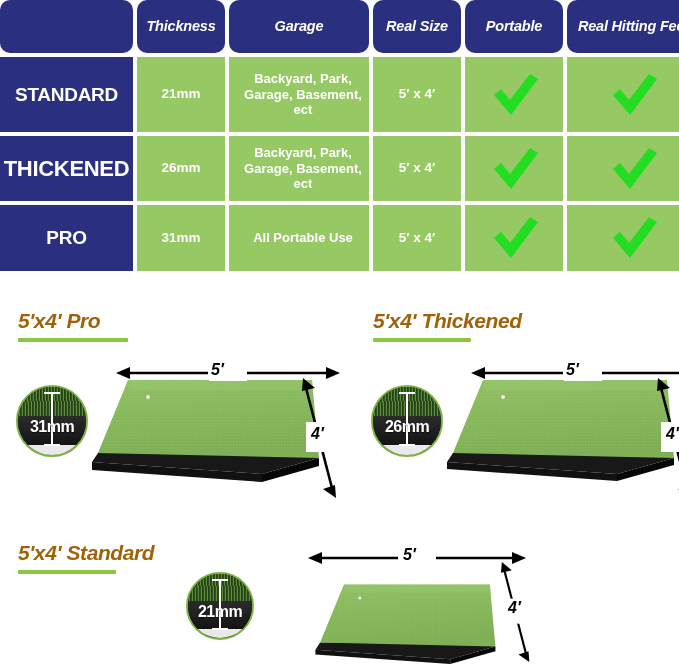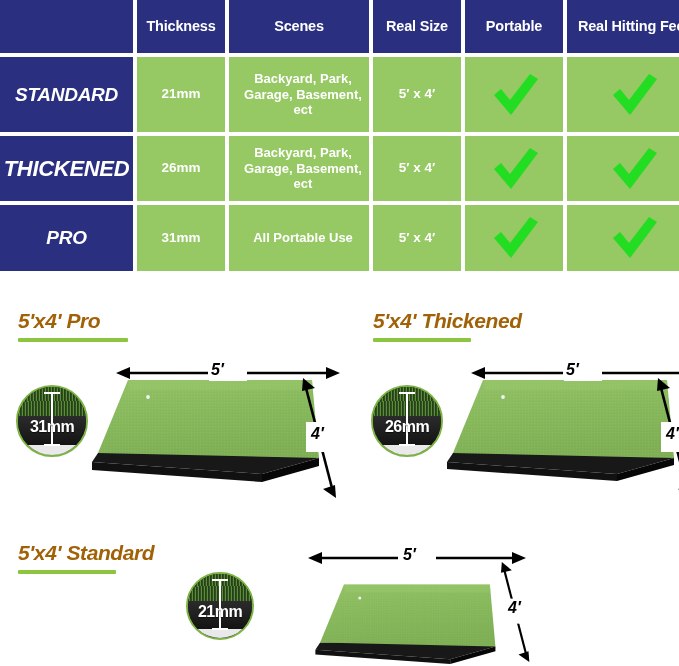--- a/index.html
+++ b/index.html
@@ -27,31 +27,32 @@
   .cell{
     display:flex;align-items:center;justify-content:center;
     text-align:center;
     box-sizing:border-box;
     overflow:hidden;
   }
   .hdr{
     background:#2a2f80;
     color:#ffffff;
     font-weight:bold;
+    font-style:italic;
     font-size:14.5px;
     line-height:1.12;
     letter-spacing:-0.2px;
     padding:2px 3px;
+    border-radius:10px;
   }
   .hdr.blank{background:#2a2f80;}
   .rowlabel{
     background:#2a2f80;
     color:#ffffff;
     font-weight:bold;
-    font-style:italic;
     font-size:19px;
     letter-spacing:-0.3px;
     padding:2px 4px;
   }
   .rowlabel.small{font-size:22px;}
   .green{
     background:#96c864;
     color:#ffffff;
     font-weight:bold;
     font-size:13.5px;
@@ -146,21 +147,21 @@
     line-height:1;
   }
 </style>
 </head>
 <body>
 
 <div id="comparison-table">
 
   <div class="cell hdr blank"></div>
   <div class="cell hdr">Thickness</div>
-  <div class="cell hdr">Scenes</div>
+  <div class="cell hdr">Garage</div>
   <div class="cell hdr">Real Size</div>
   <div class="cell hdr">Portable</div>
   <div class="cell hdr">Real Hitting Feel</div>
 
   <div class="cell rowlabel">STANDARD</div>
   <div class="cell green">21mm</div>
   <div class="cell green scenes">Backyard, Park, Garage, Basement, ect</div>
   <div class="cell green">5′ x 4′</div>
   <div class="cell check-cell">
     <svg width="52" height="46" viewBox="0 0 52 46">

